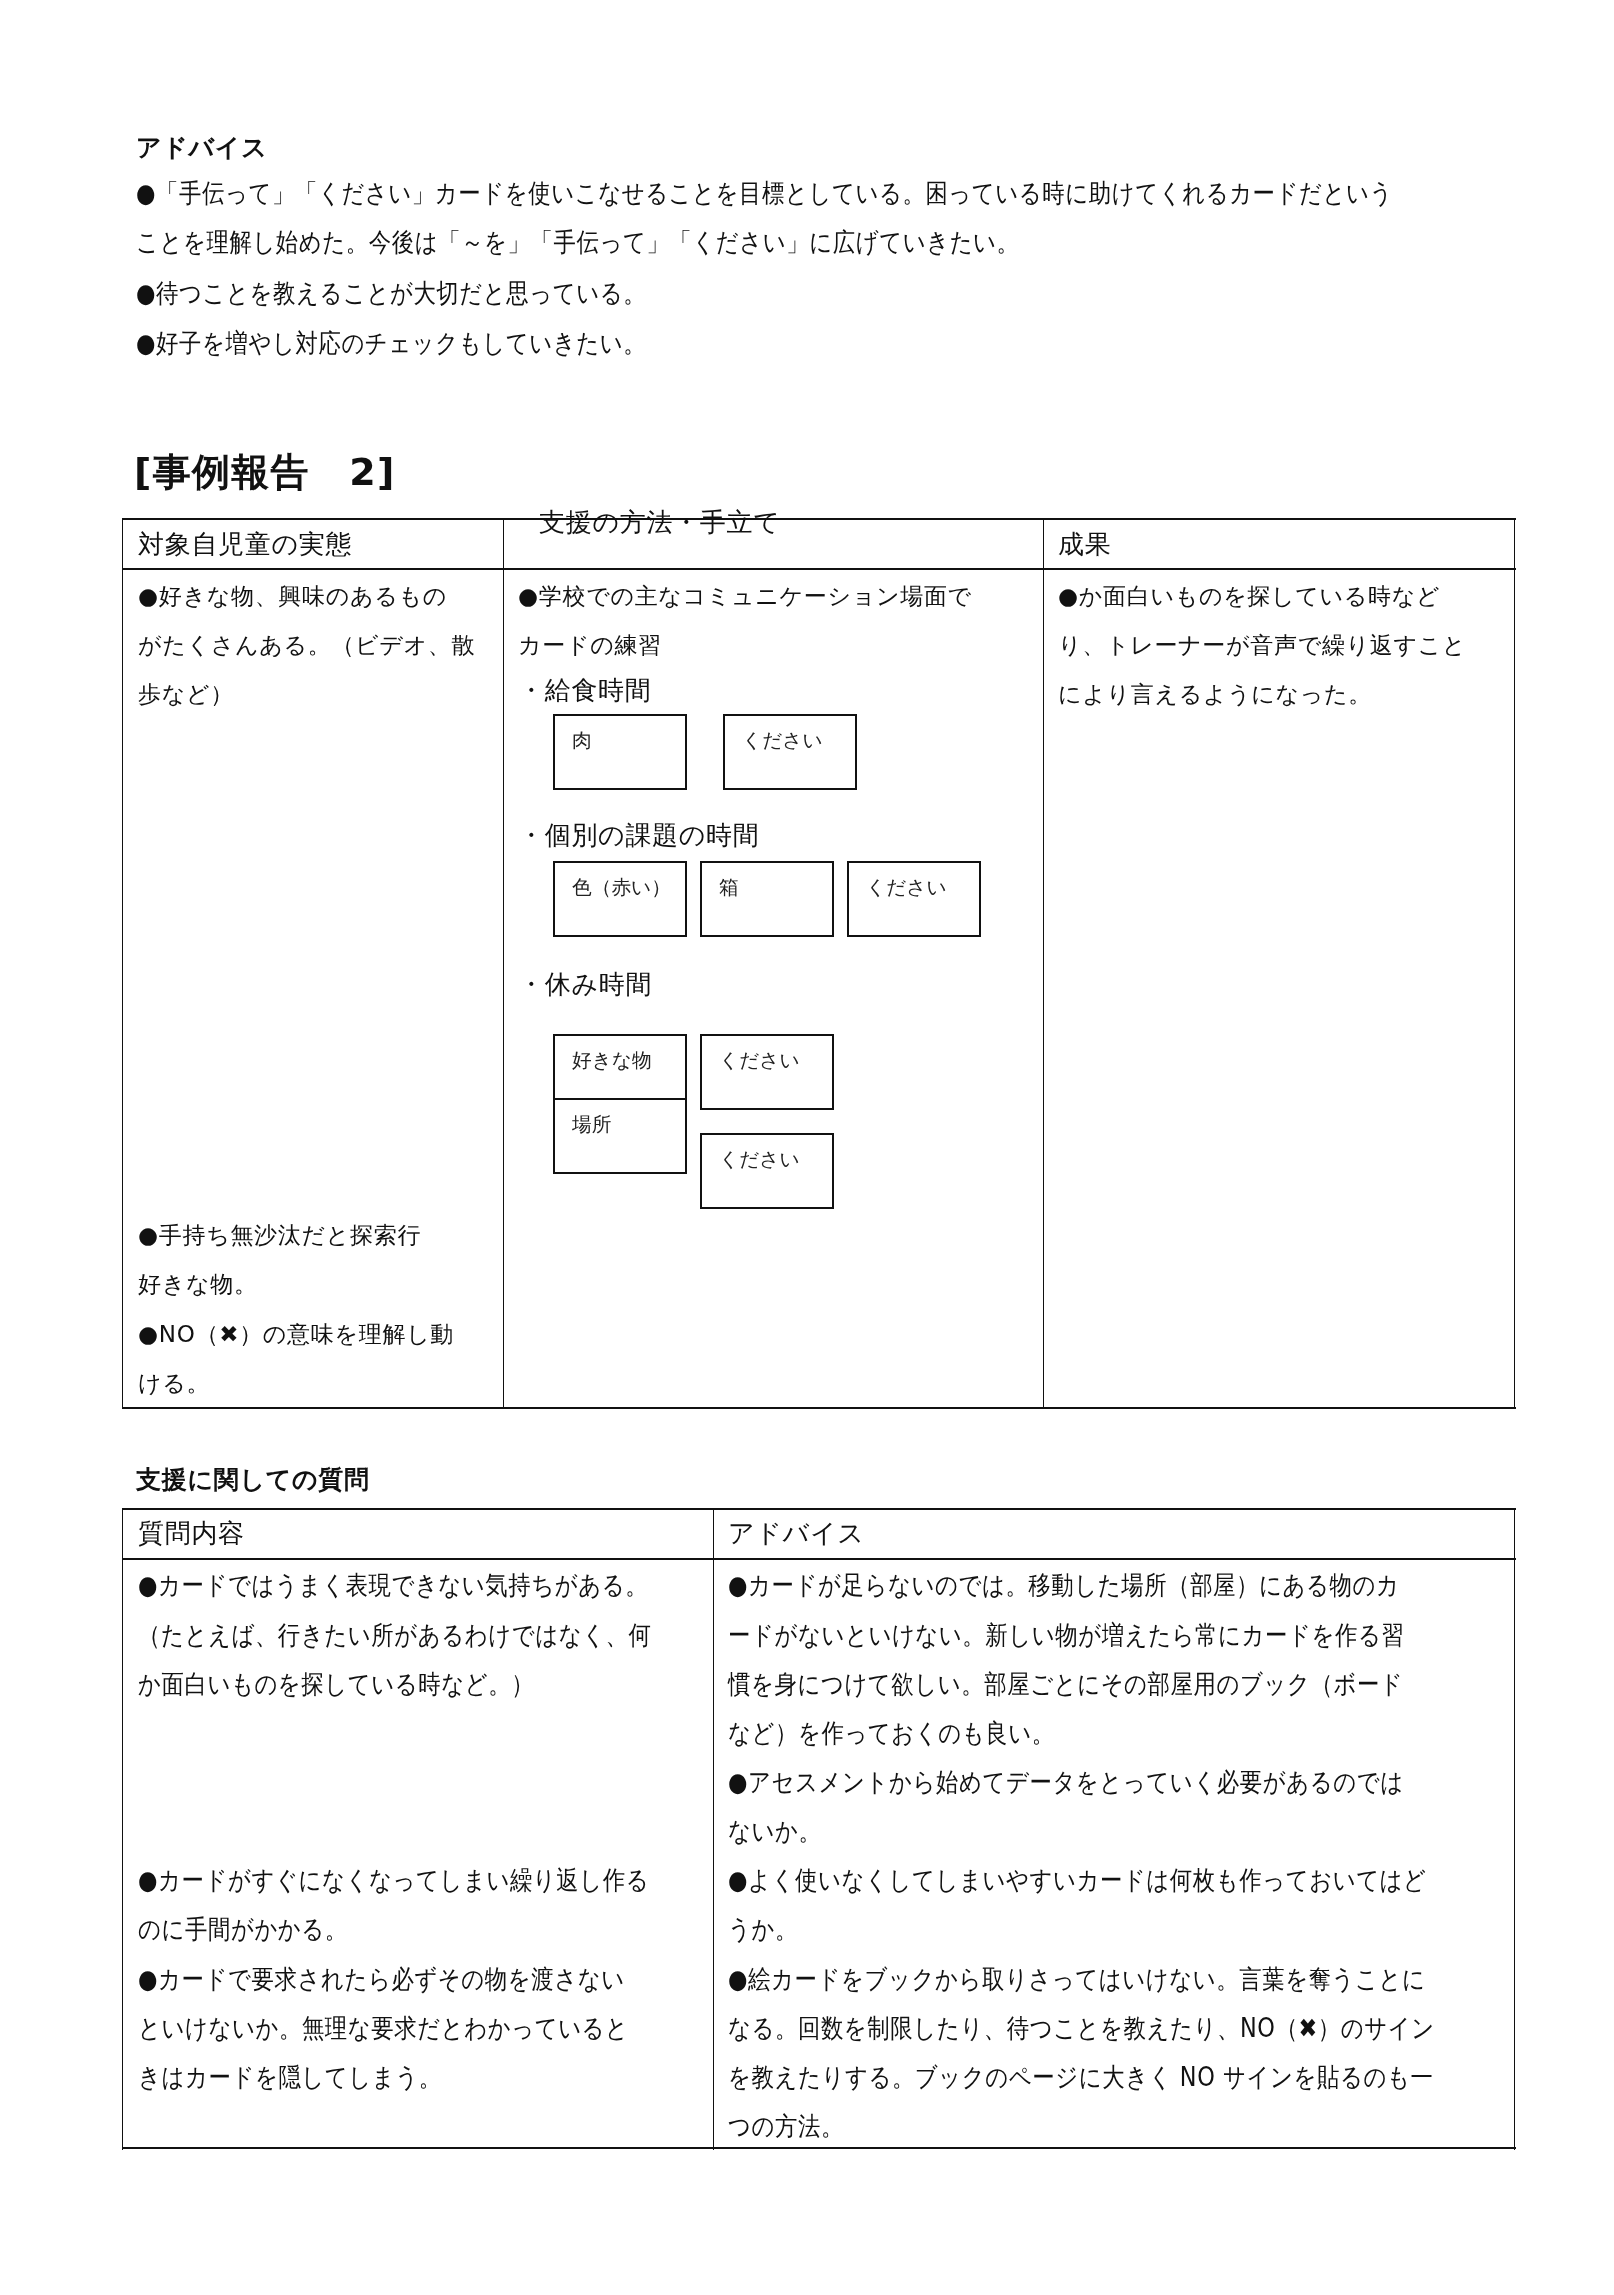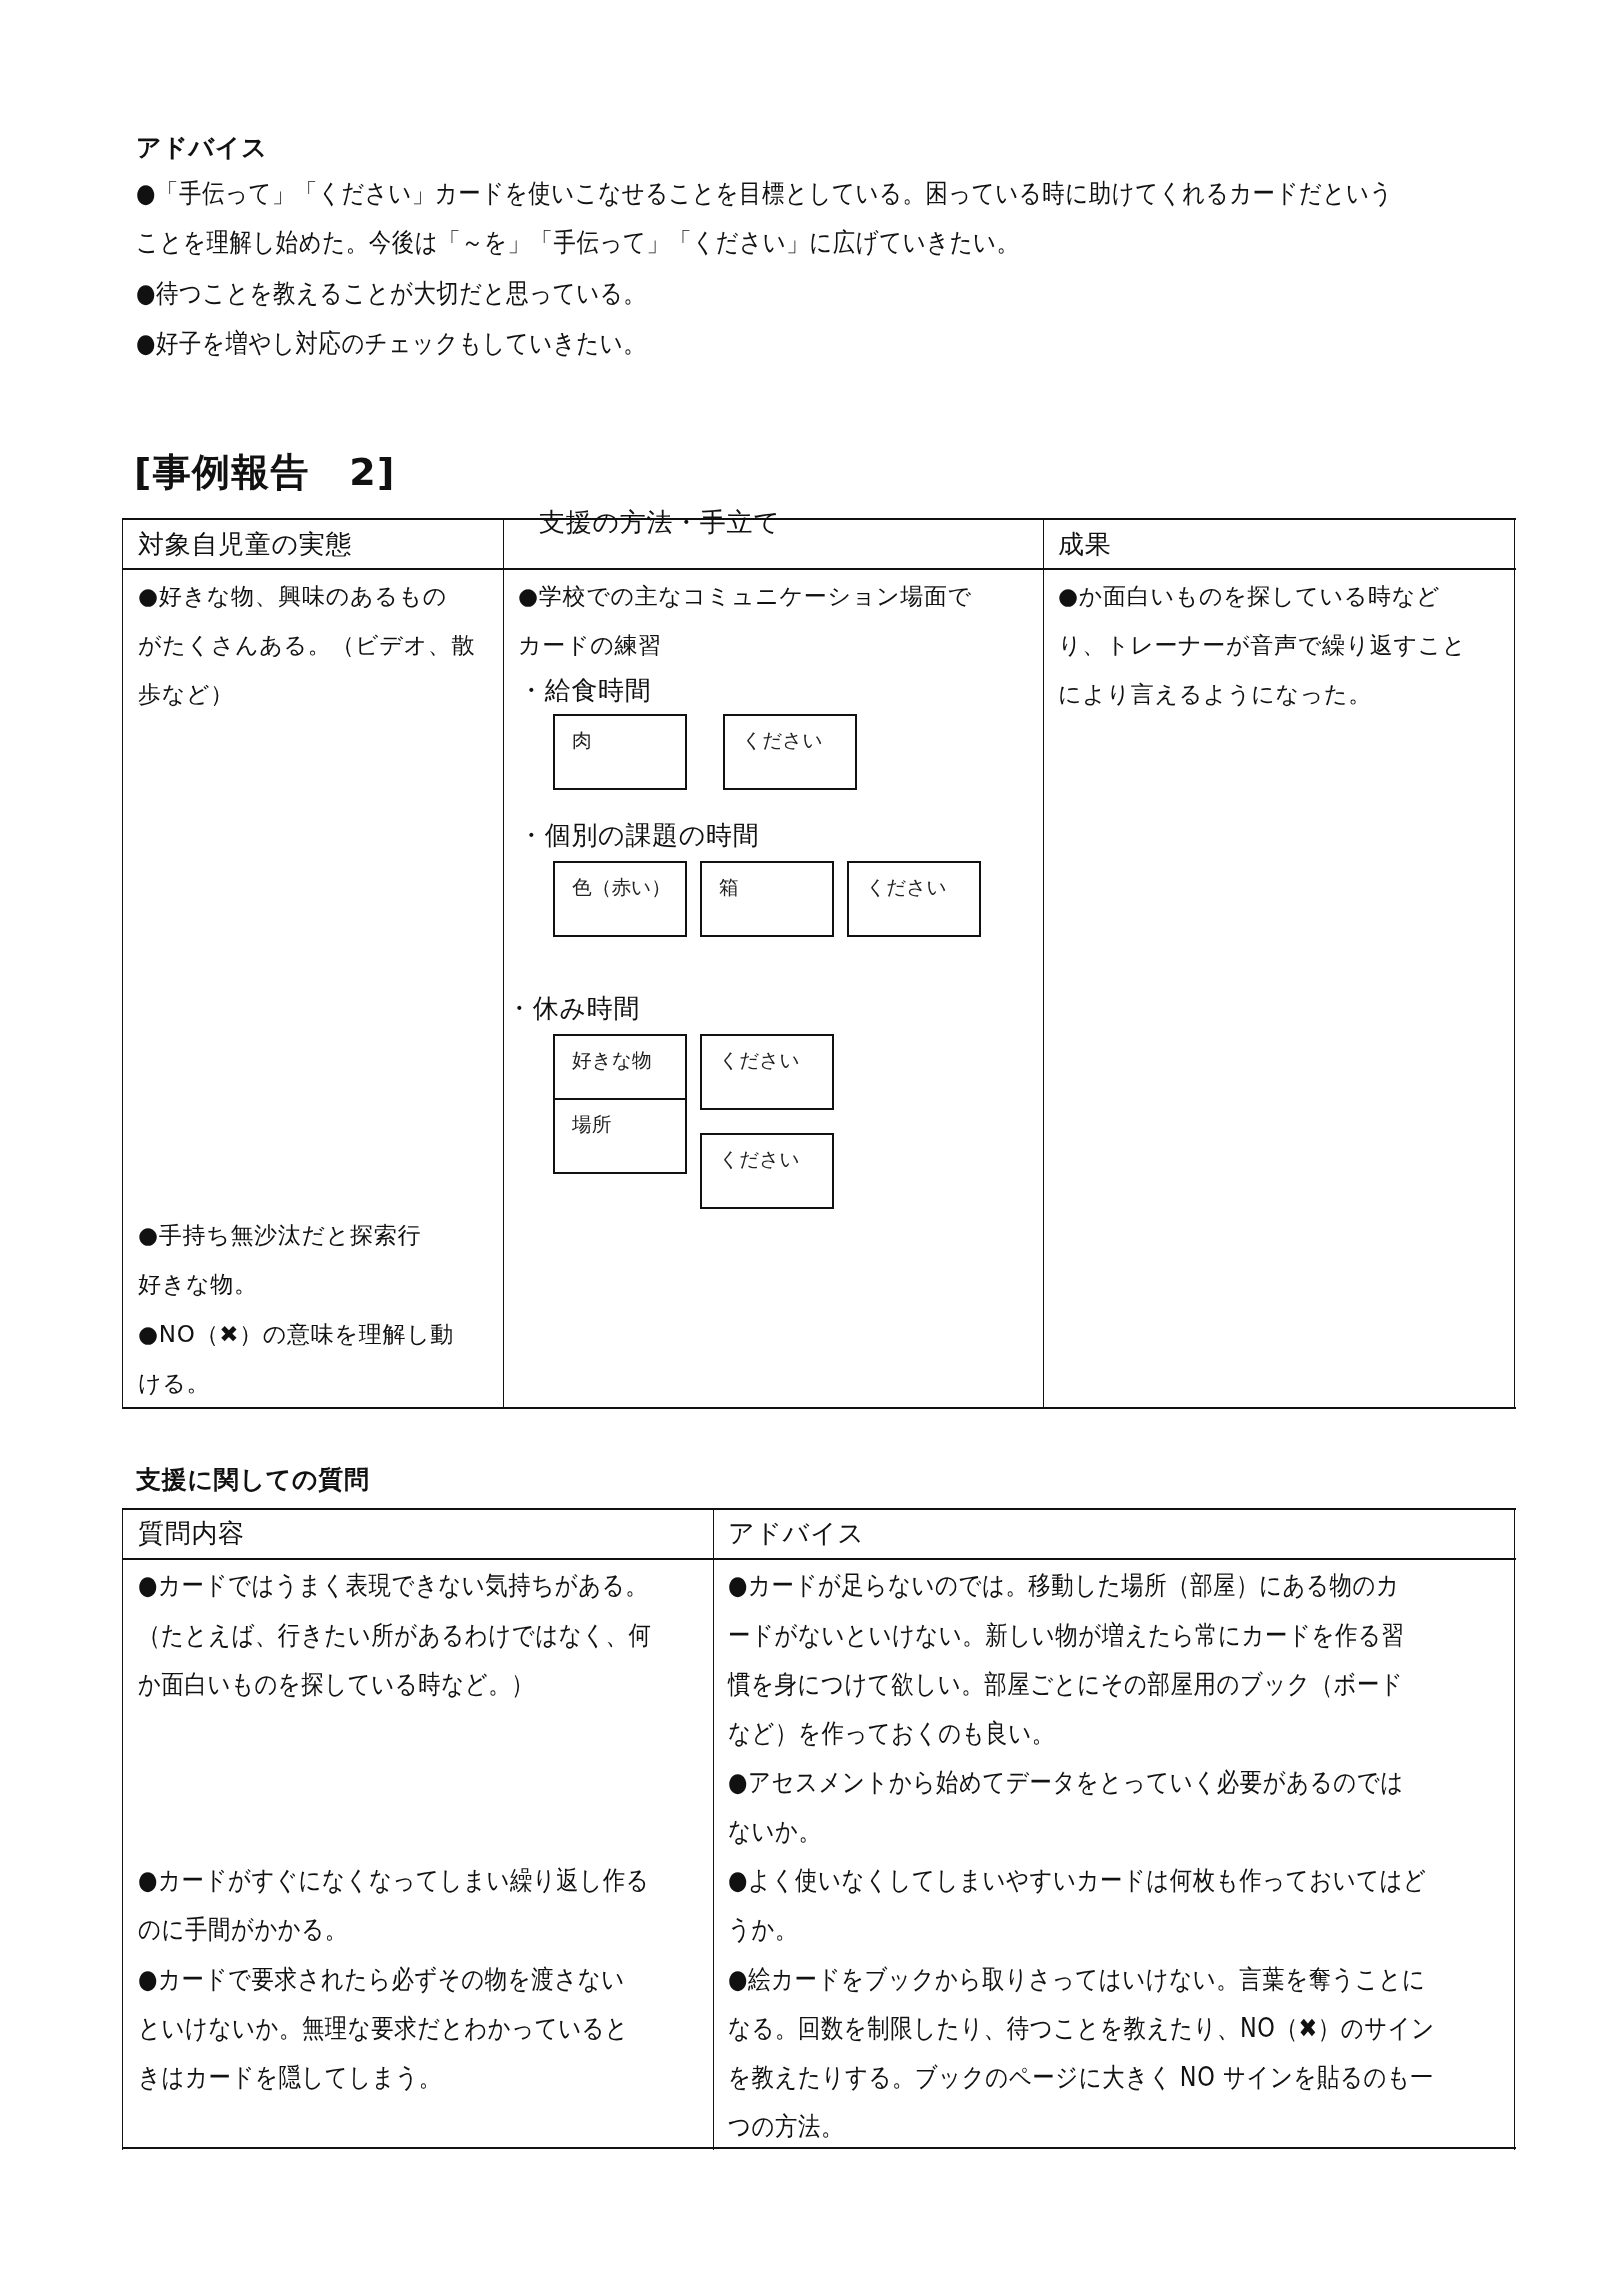--- a/index.html
+++ b/index.html
@@ -86,21 +86,21 @@
   <div class="card" style="left:553px;top:861px;">
       <span class="card-label">色（赤い）</span>
     </div>
   <div class="card" style="left:700px;top:861px;">
       <span class="card-label">箱</span>
     </div>
   <div class="card" style="left:847px;top:861px;">
       <span class="card-label">ください</span>
     </div>
 
-  <div class="abs sub-label" style="left:506px;top:969px;margin-top:24px;">・休み時間</div>
+  <div class="abs sub-label" style="left:518px;top:969px;">・休み時間</div>
   <div class="card" style="left:553px;top:1034px;">
       <span class="card-label">好きな物</span>
     </div>
   <div class="card" style="left:700px;top:1034px;">
       <span class="card-label">ください</span>
     </div>
   <div class="card" style="left:553px;top:1098px;">
       <span class="card-label">場所</span>
     </div>
   <div class="card" style="left:700px;top:1133px;">

